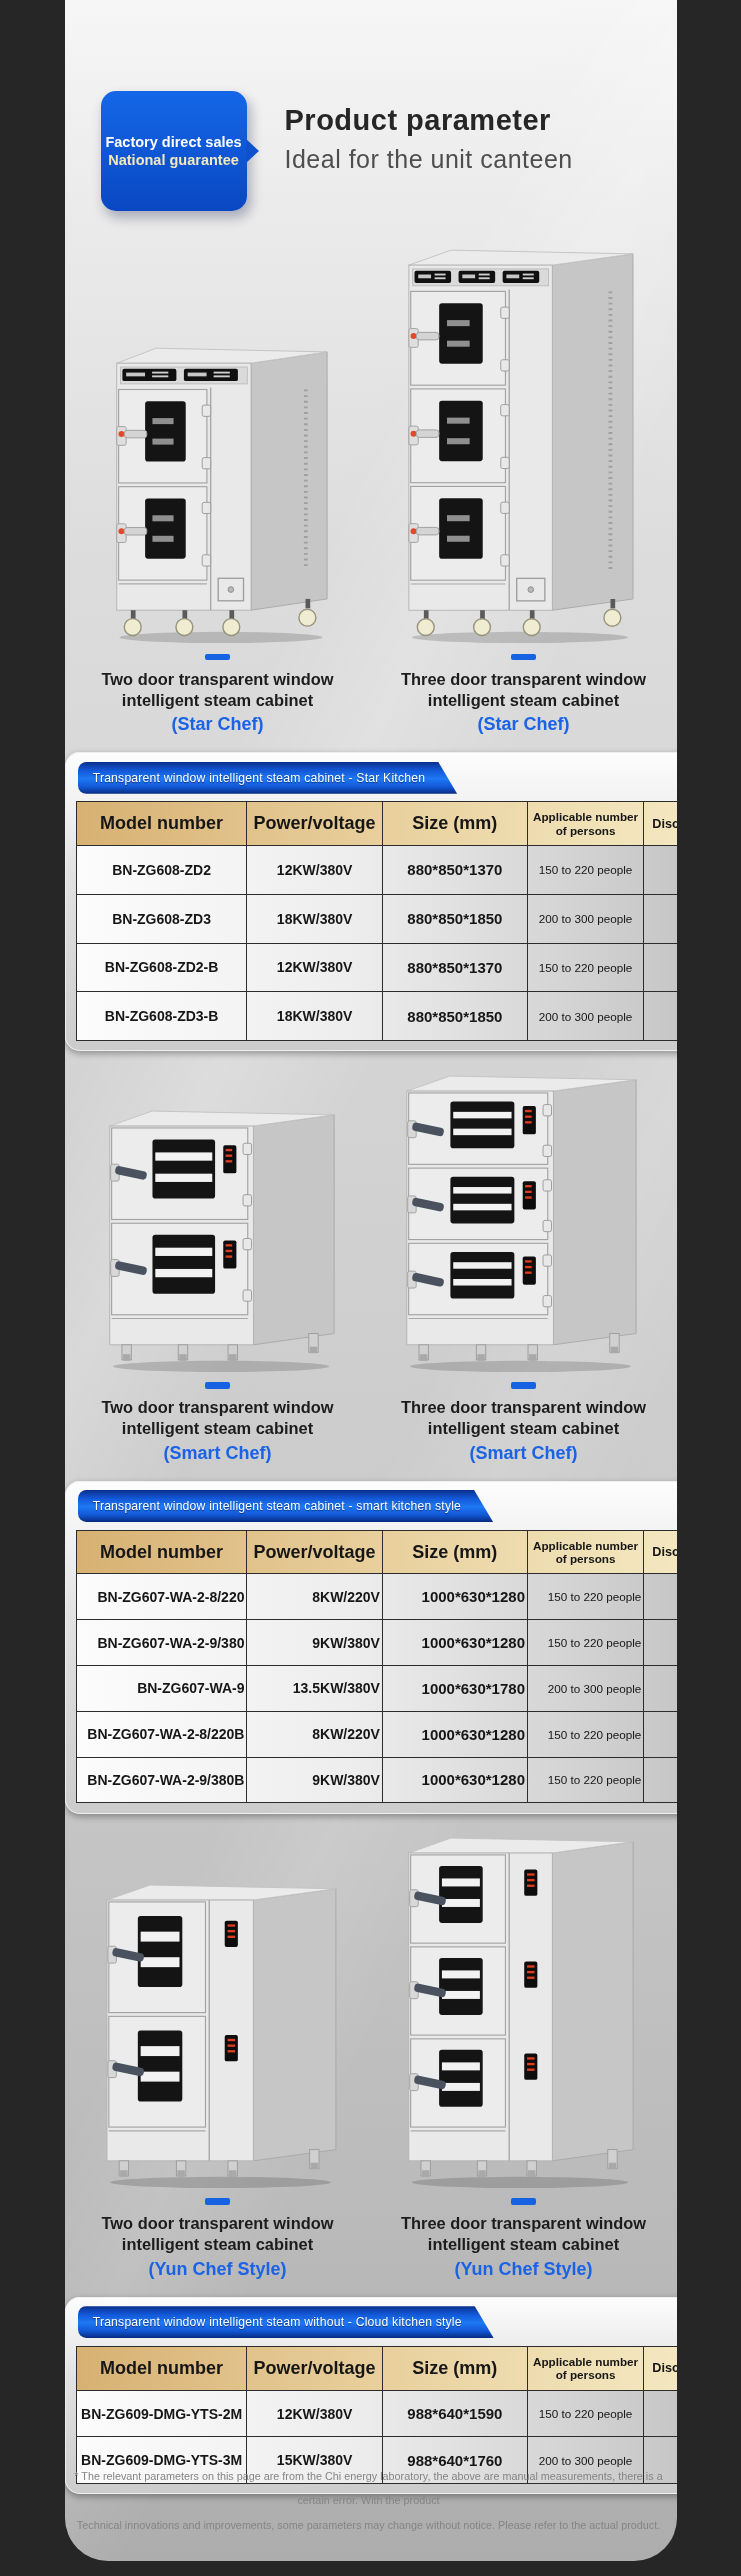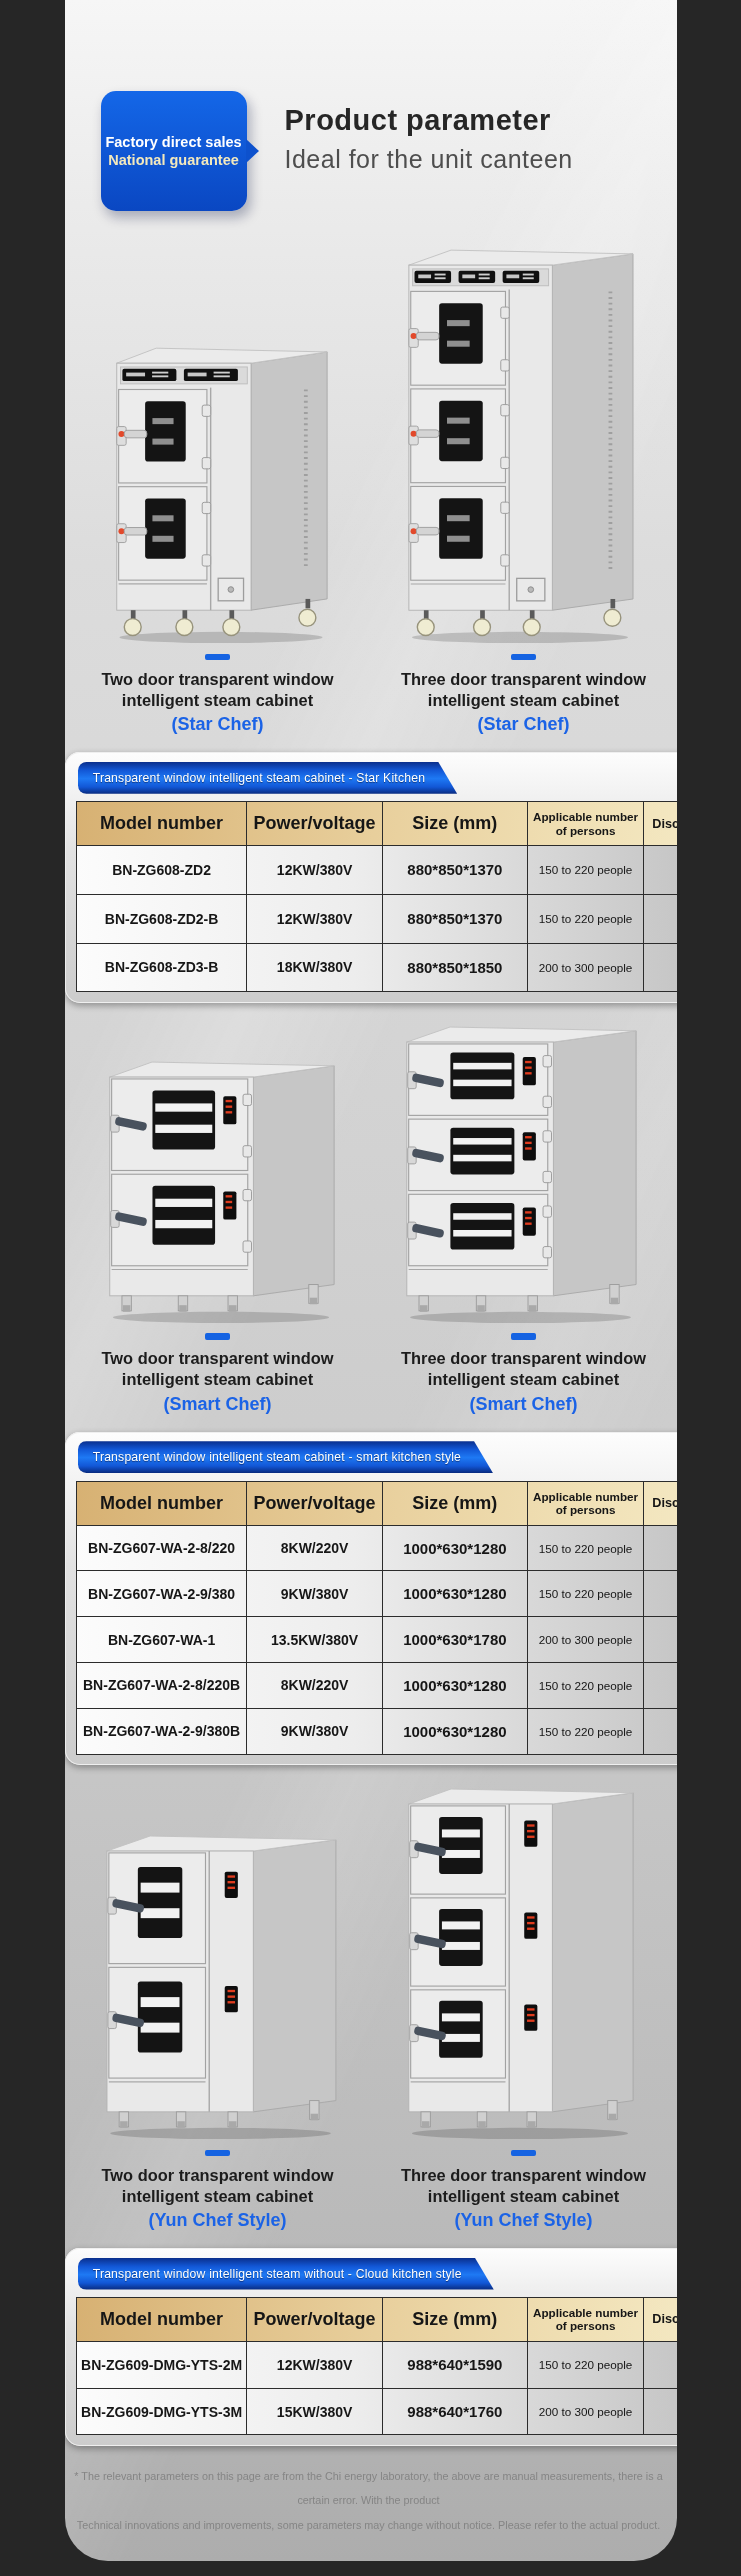--- a/index.html
+++ b/index.html
@@ -54,21 +54,21 @@
   table.spec thead th:nth-child(4){font-size:11.7px;font-weight:bold;line-height:1.15;}
   table.spec thead th:nth-child(5){font-size:12.7px;}
   table.spec tbody tr{background:linear-gradient(90deg,#fcfcfc,#ededed 42%,#d4d4d4 74%,#bfbfbf);}
   table.spec td{font-size:14px;font-weight:bold;}
   table.spec td:nth-child(3){font-size:15px;}
   table.spec td:nth-child(4){font-size:11.7px;font-weight:500;}
   table.spec td:nth-child(5){font-size:15px;}
   table.spec th:nth-child(1){width:26%;} table.spec th:nth-child(2){width:20.5%;}
   table.spec th:nth-child(3){width:22%;} table.spec th:nth-child(4){width:17.5%;}
   table.spec th:nth-child(5){width:14%;}
-  table.rows-4 td{height:44px;} table.rows-6 td{height:41px;} table.rows-4b td{height:42px;}
+  table.rows-4 td{height:44px;} table.rows-6 td{height:41px;text-align:right;} table.rows-4b td{height:42px;}
 
   
   .footnote{position:absolute;left:0;right:4px;bottom:38px;z-index:3;text-align:center;
         font-size:10.8px;color:#858585;line-height:2.3;}
 </style>
 </head>
 <body>
 
 <div class="page">
   <div class="panel-bg"></div>
@@ -228,20 +228,27 @@
           </thead>
           <tbody>
             <tr>
               <td>BN-ZG608-ZD2</td>
               <td>12KW/380V</td>
               <td>880*850*1370</td>
               <td>150 to 220 people</td>
               <td>6</td>
             </tr>
             <tr>
+              <td>BN-ZG608-ZD3</td>
+              <td>18KW/380V</td>
+              <td>880*850*1850</td>
+              <td>200 to 300 people</td>
+              <td>9</td>
+            </tr>
+            <tr>
               <td>BN-ZG608-ZD2-B</td>
               <td>12KW/380V</td>
               <td>880*850*1370</td>
               <td>150 to 220 people</td>
               <td>6</td>
             </tr>
             <tr>
               <td>BN-ZG608-ZD3-B</td>
               <td>18KW/380V</td>
               <td>880*850*1850</td>
@@ -397,21 +404,21 @@
               <td>6</td>
             </tr>
             <tr>
               <td>BN-ZG607-WA-2-9/380</td>
               <td>9KW/380V</td>
               <td>1000*630*1280</td>
               <td>150 to 220 people</td>
               <td>6</td>
             </tr>
             <tr>
-              <td>BN-ZG607-WA-1</td>
+              <td>BN-ZG607-WA-9</td>
               <td>13.5KW/380V</td>
               <td>1000*630*1780</td>
               <td>200 to 300 people</td>
               <td>9</td>
             </tr>
             <tr>
               <td>BN-ZG607-WA-2-8/220B</td>
               <td>8KW/220V</td>
               <td>1000*630*1280</td>
               <td>150 to 220 people</td>

